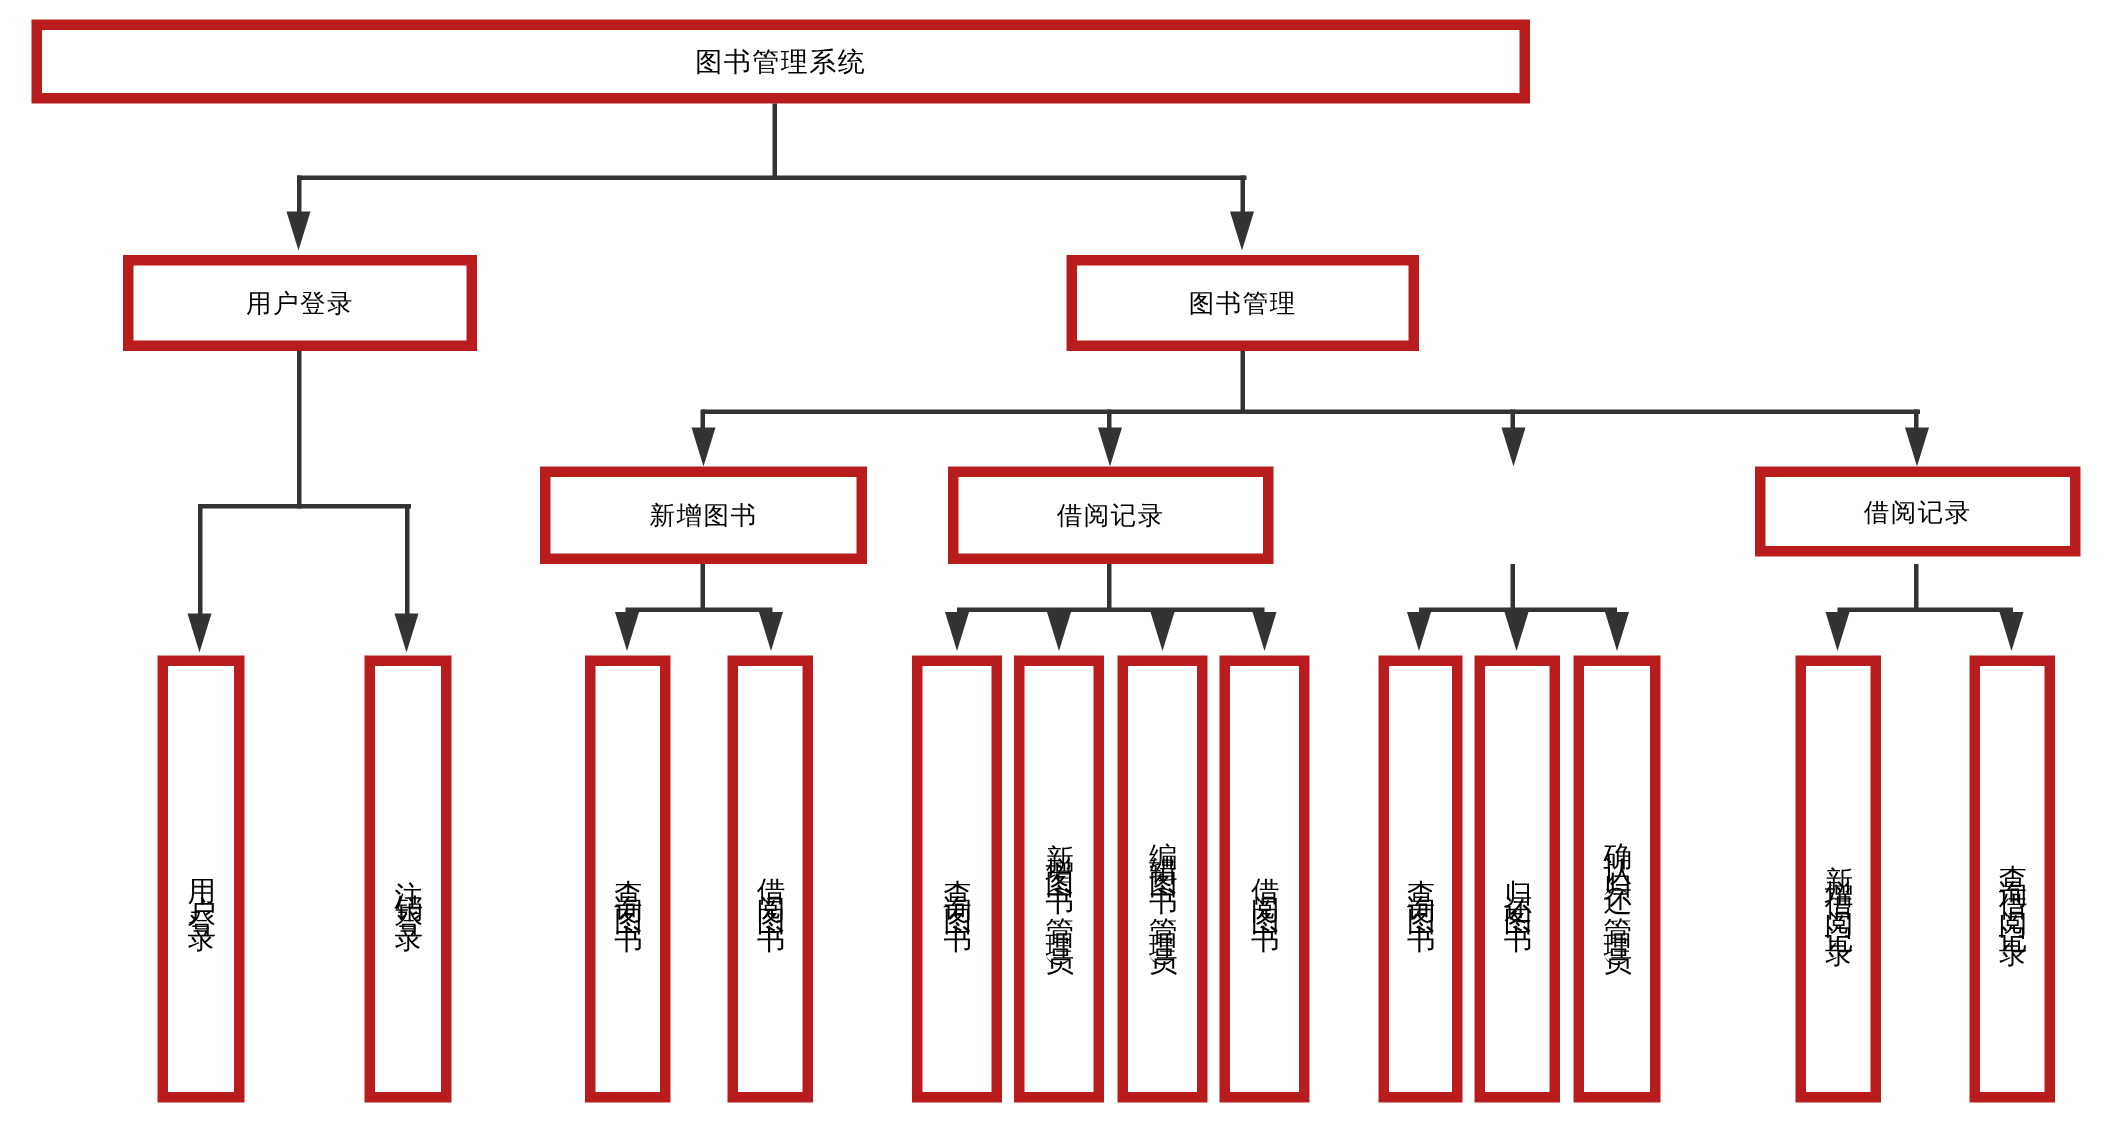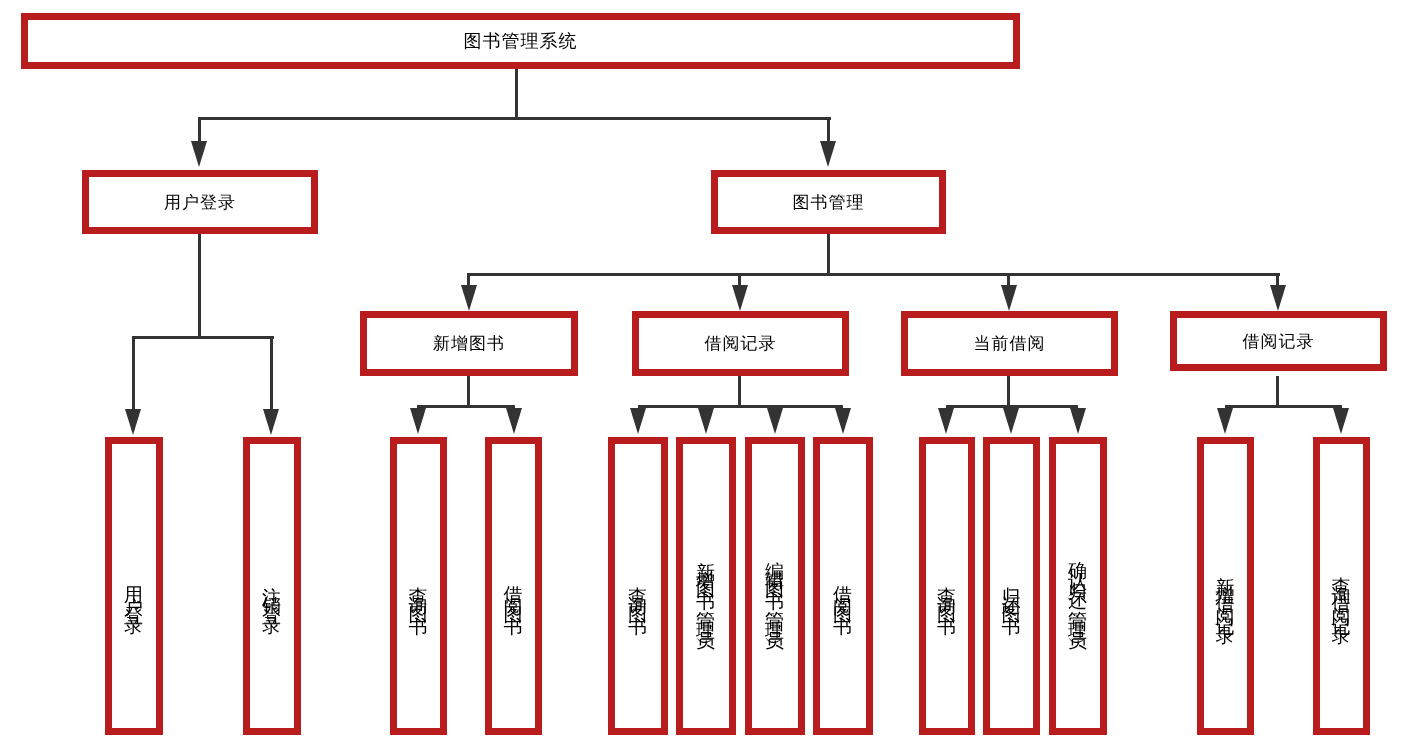--- a/index.html
+++ b/index.html
@@ -79,21 +79,20 @@
   <div class="ah" style="left:461px;top:285px;"></div>
   <div class="ln" style="left:738px;top:273px;width:3px;height:14px;"></div>
   <div class="ah" style="left:732px;top:285px;"></div>
   <div class="ln" style="left:1007px;top:273px;width:3px;height:14px;"></div>
   <div class="ah" style="left:1001px;top:285px;"></div>
   <div class="ln" style="left:1276px;top:273px;width:3px;height:14px;"></div>
   <div class="ah" style="left:1270px;top:285px;"></div>
 
   <div class="box" style="left:360px;top:311px;width:218px;height:65px;">新增图书</div>
   <div class="box" style="left:632px;top:311px;width:217px;height:65px;">借阅记录</div>
-  <div class="box" style="left:901px;top:311px;width:217px;height:65px;">当前借阅</div>
   <div class="box" style="left:1170px;top:311px;width:217px;height:60px;text-align:center;">借阅记录</div>
 
   <div class="ln" style="left:467px;top:376px;width:3px;height:32px;"></div>
   <div class="ln" style="left:417px;top:405px;width:98px;height:3px;"></div>
   <div class="ah" style="left:410px;top:408px;"></div>
   <div class="ah" style="left:506px;top:408px;"></div>
 
   <div class="ln" style="left:738px;top:376px;width:3px;height:32px;"></div>
   <div class="ln" style="left:638px;top:405px;width:205px;height:3px;"></div>
   <div class="ah" style="left:630px;top:408px;"></div>

